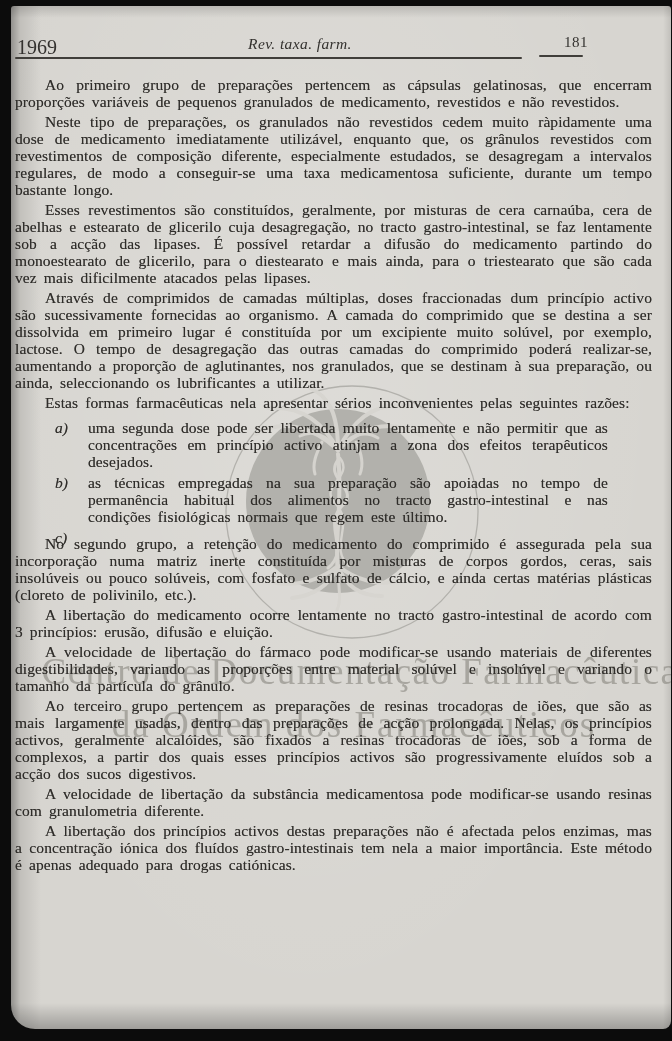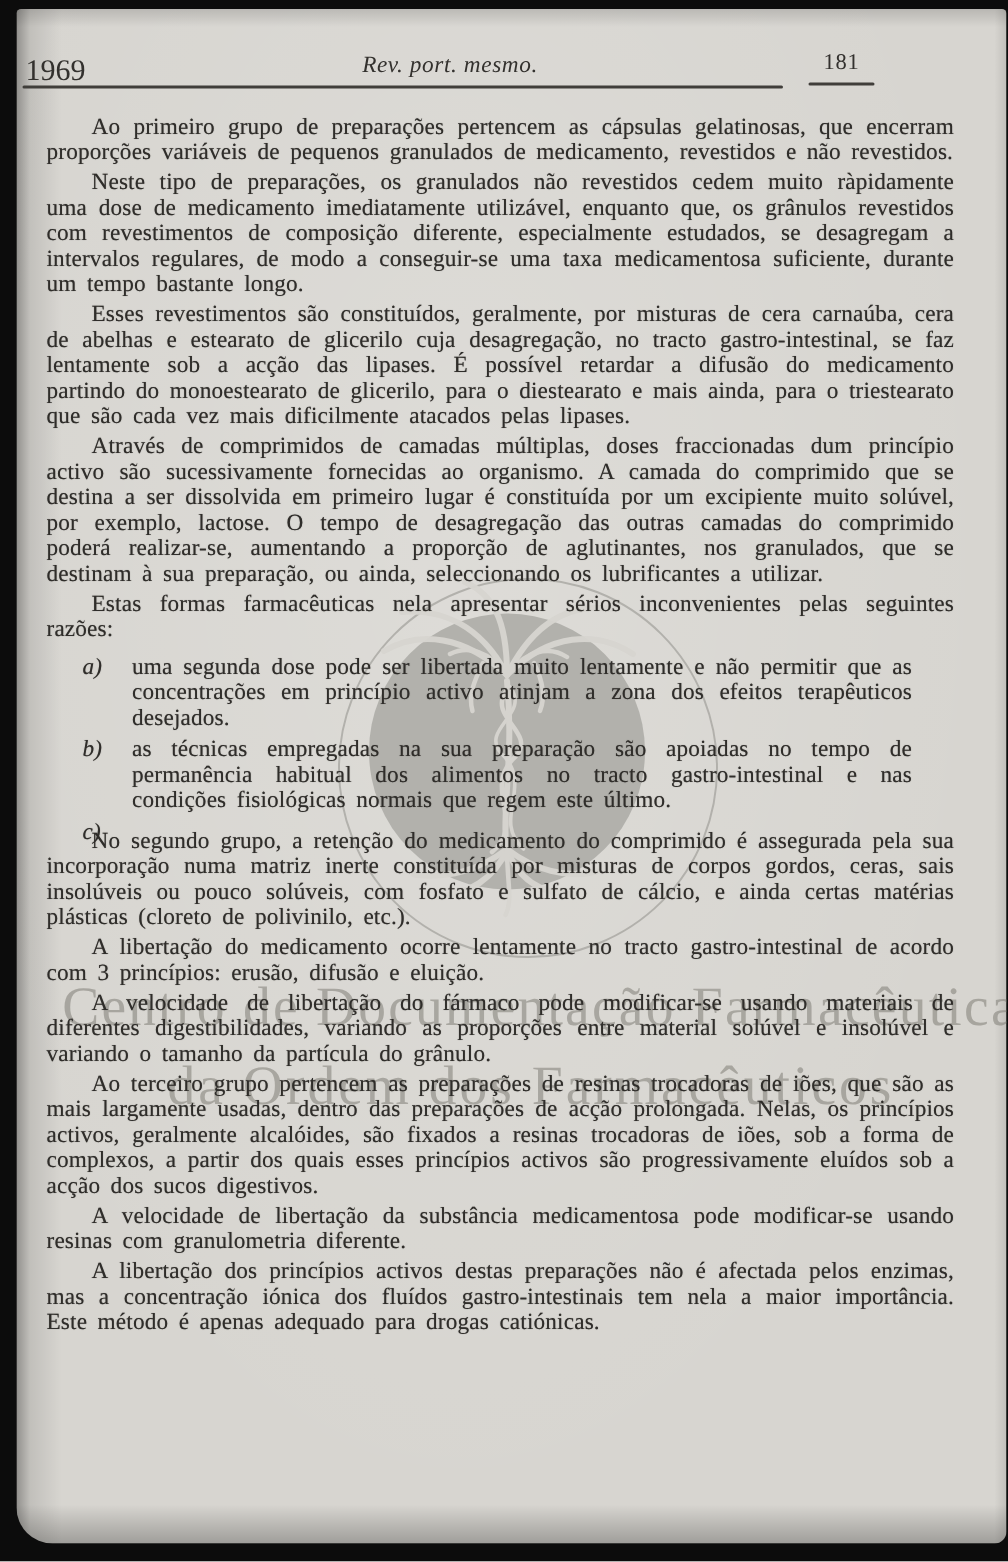--- a/index.html
+++ b/index.html
@@ -20,21 +20,21 @@
       linear-gradient(to top, rgba(0,0,0,0.26), rgba(0,0,0,0) 26px),
       linear-gradient(to left, rgba(0,0,0,0.10), rgba(0,0,0,0) 8px),
       radial-gradient(ellipse at 45% 35%, rgba(255,255,255,0.16), rgba(255,255,255,0) 70%);
     border-radius:3px 3px 8px 24px;
     overflow:hidden;
   }
   
   .hdr-year{position:absolute;left:6px;top:30px;font-size:20px;color:#33312e;}
   .hdr-journal{position:absolute;left:0;top:29px;width:578px;text-align:center;
     font-size:15.5px;font-style:italic;color:#33312e;letter-spacing:0.4px;}
-  .hdr-page{position:absolute;left:538px;top:28px;font-size:15px;color:#33312e;letter-spacing:0.5px;}
+  .hdr-page{position:absolute;left:553px;top:28px;font-size:15px;color:#33312e;letter-spacing:0.5px;}
   .rule-long{position:absolute;left:4px;top:51px;width:507px;height:2px;background:#403e3a;border-radius:2px;}
   .rule-short{position:absolute;left:528px;top:49px;width:44px;height:2px;background:#403e3a;border-radius:2px;}
   
   .wm-emblem{position:absolute;left:199px;top:374px;width:290px;height:290px;}
   .wm-text{
     position:absolute;left:14px;width:646px;
     text-align:center;white-space:nowrap;
     color:rgba(123,121,114,0.52);
     font-size:37px;letter-spacing:1.5px;
   }
@@ -43,21 +43,21 @@
   
   .body-text{
     position:absolute;left:4px;top:70px;width:637px;
     font-size:15.5px;line-height:17px;
     color:#2f2d2a;
     text-align:justify;
     word-spacing:3px;
     letter-spacing:0.1px;
     text-shadow:0 0 0.6px rgba(42,40,36,0.55);
   }
-  .para{margin:0 16px 3px;text-indent:30px;font-family:Liberation Serif, serif;}
+  .para{margin:0 0 3px;text-indent:30px;font-family:Liberation Serif, serif;}
   .list-block{margin:8px 0 10px;}
   .list-item{position:relative;padding-left:73px;padding-right:44px;margin:0 0 4px;}
   .list-label{position:absolute;left:40px;top:0;font-style:italic;}
   .mt{margin-top:7px;}
 </style>
 </head>
 <body>
 
 <div class="scan">
   <div class="page">
@@ -87,21 +87,21 @@
         <path d="M128 186 C120 206 102 216 82 218"></path>
         <path d="M128 186 C136 208 152 216 172 216"></path>
         <path d="M128 186 C146 200 168 206 188 201"></path>
         <path d="M128 186 C128 208 132 220 127 230" stroke-width="3"></path>
       </g>
     </svg>
     <div class="wm-text wm-line1">Centro de Documentação Farmacêutica</div>
     <div class="wm-text wm-line2">da Ordem dos Farmacêuticos</div>
 
     <div class="hdr-year">1969</div>
-    <div class="hdr-journal">Rev. port. mesmo.</div>
+    <div class="hdr-journal">Rev. taxa. farm.</div>
     <div class="hdr-page">181</div>
     <div class="rule-long"></div>
     <div class="rule-short"></div>
 
     <div class="body-text">
       <p class="para">Ao primeiro grupo de preparações pertencem as cápsulas gelatinosas, que encerram proporções variáveis de pequenos granulados de medicamento, revestidos e não revestidos.</p>
       <p class="para">Neste tipo de preparações, os granulados não revestidos cedem muito ràpidamente uma dose de medicamento imediatamente utilizável, enquanto que, os grânulos revestidos com revestimentos de composição diferente, especialmente estudados, se desagregam a intervalos regulares, de modo a conseguir-se uma taxa medicamentosa suficiente, durante um tempo bastante longo.</p>
       <p class="para">Esses revestimentos são constituídos, geralmente, por misturas de cera carnaúba, cera de abelhas e estearato de glicerilo cuja desagregação, no tracto gastro-intestinal, se faz lentamente sob a acção das lipases. É possível retardar a difusão do medicamento partindo do monoestearato de glicerilo, para o diestearato e mais ainda, para o triestearato que são cada vez mais dificilmente atacados pelas lipases.</p>
       <p class="para">Através de comprimidos de camadas múltiplas, doses fraccionadas dum princípio activo são sucessivamente fornecidas ao organismo. A camada do comprimido que se destina a ser dissolvida em primeiro lugar é constituída por um excipiente muito solúvel, por exemplo, lactose. O tempo de desagregação das outras camadas do comprimido poderá realizar-se, aumentando a proporção de aglutinantes, nos granulados, que se destinam à sua preparação, ou ainda, seleccionando os lubrificantes a utilizar.</p>
       <p class="para">Estas formas farmacêuticas nela apresentar sérios inconvenientes pelas seguintes razões:</p>

